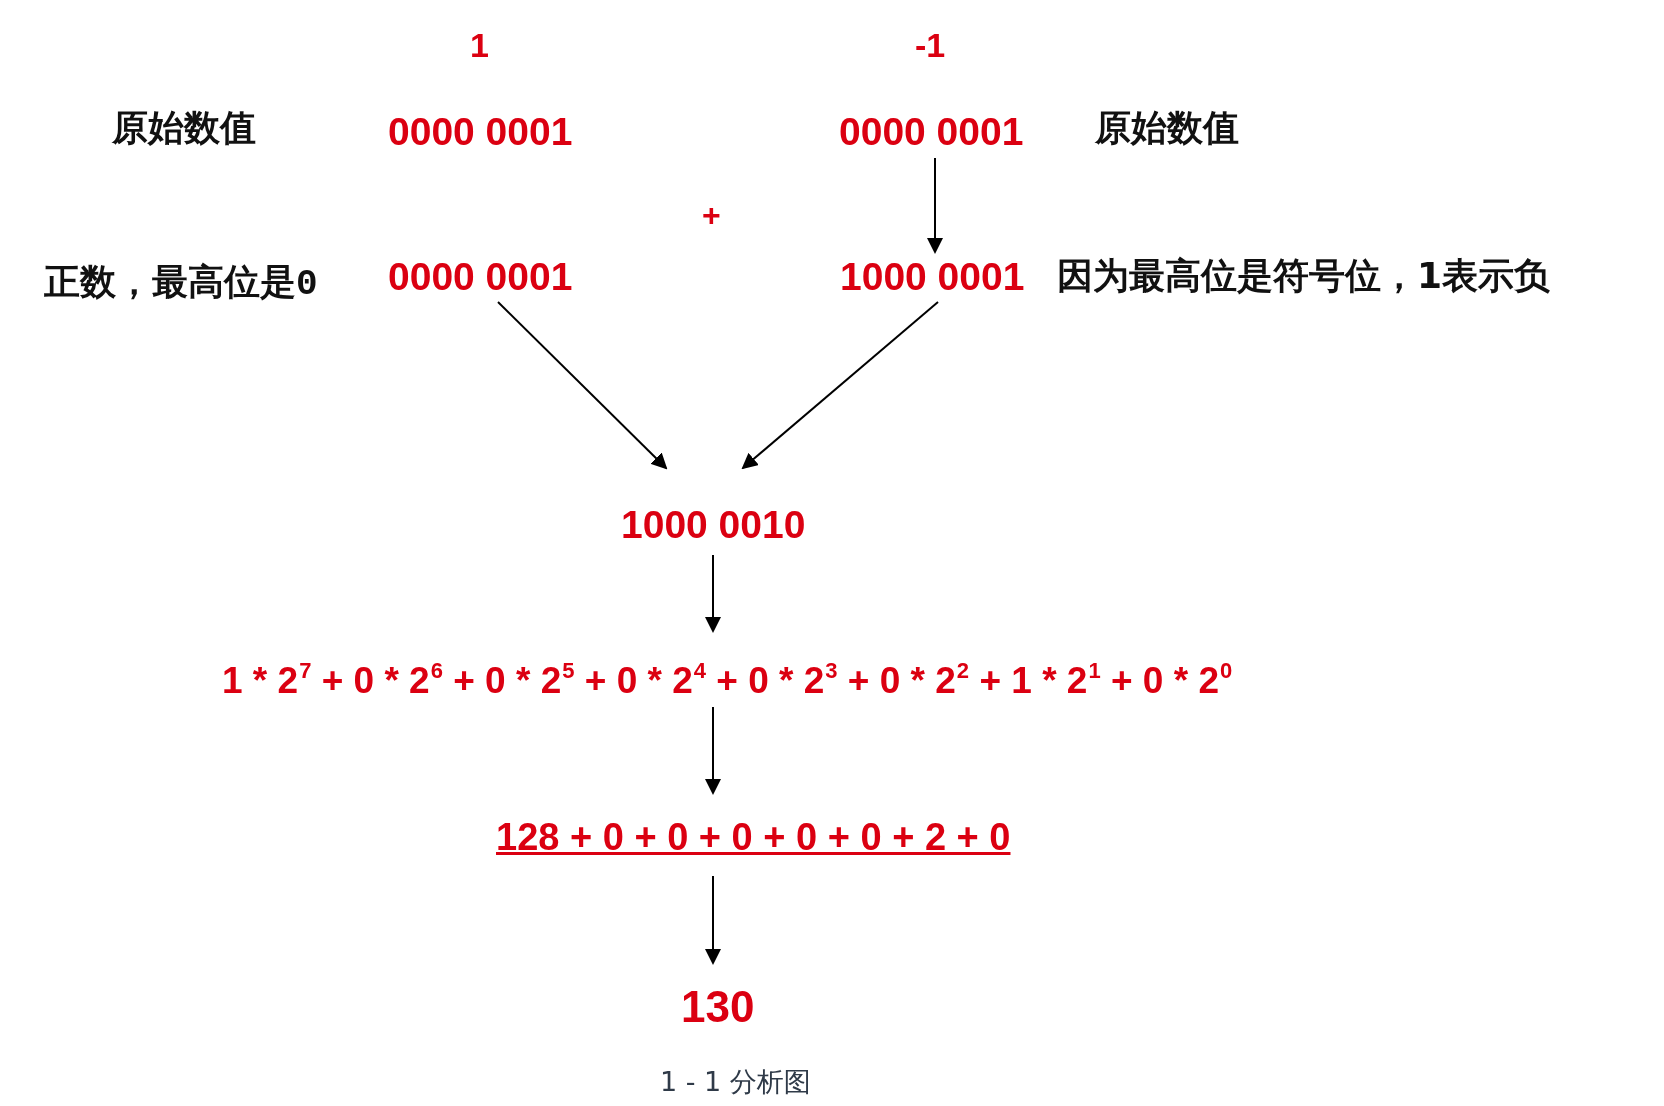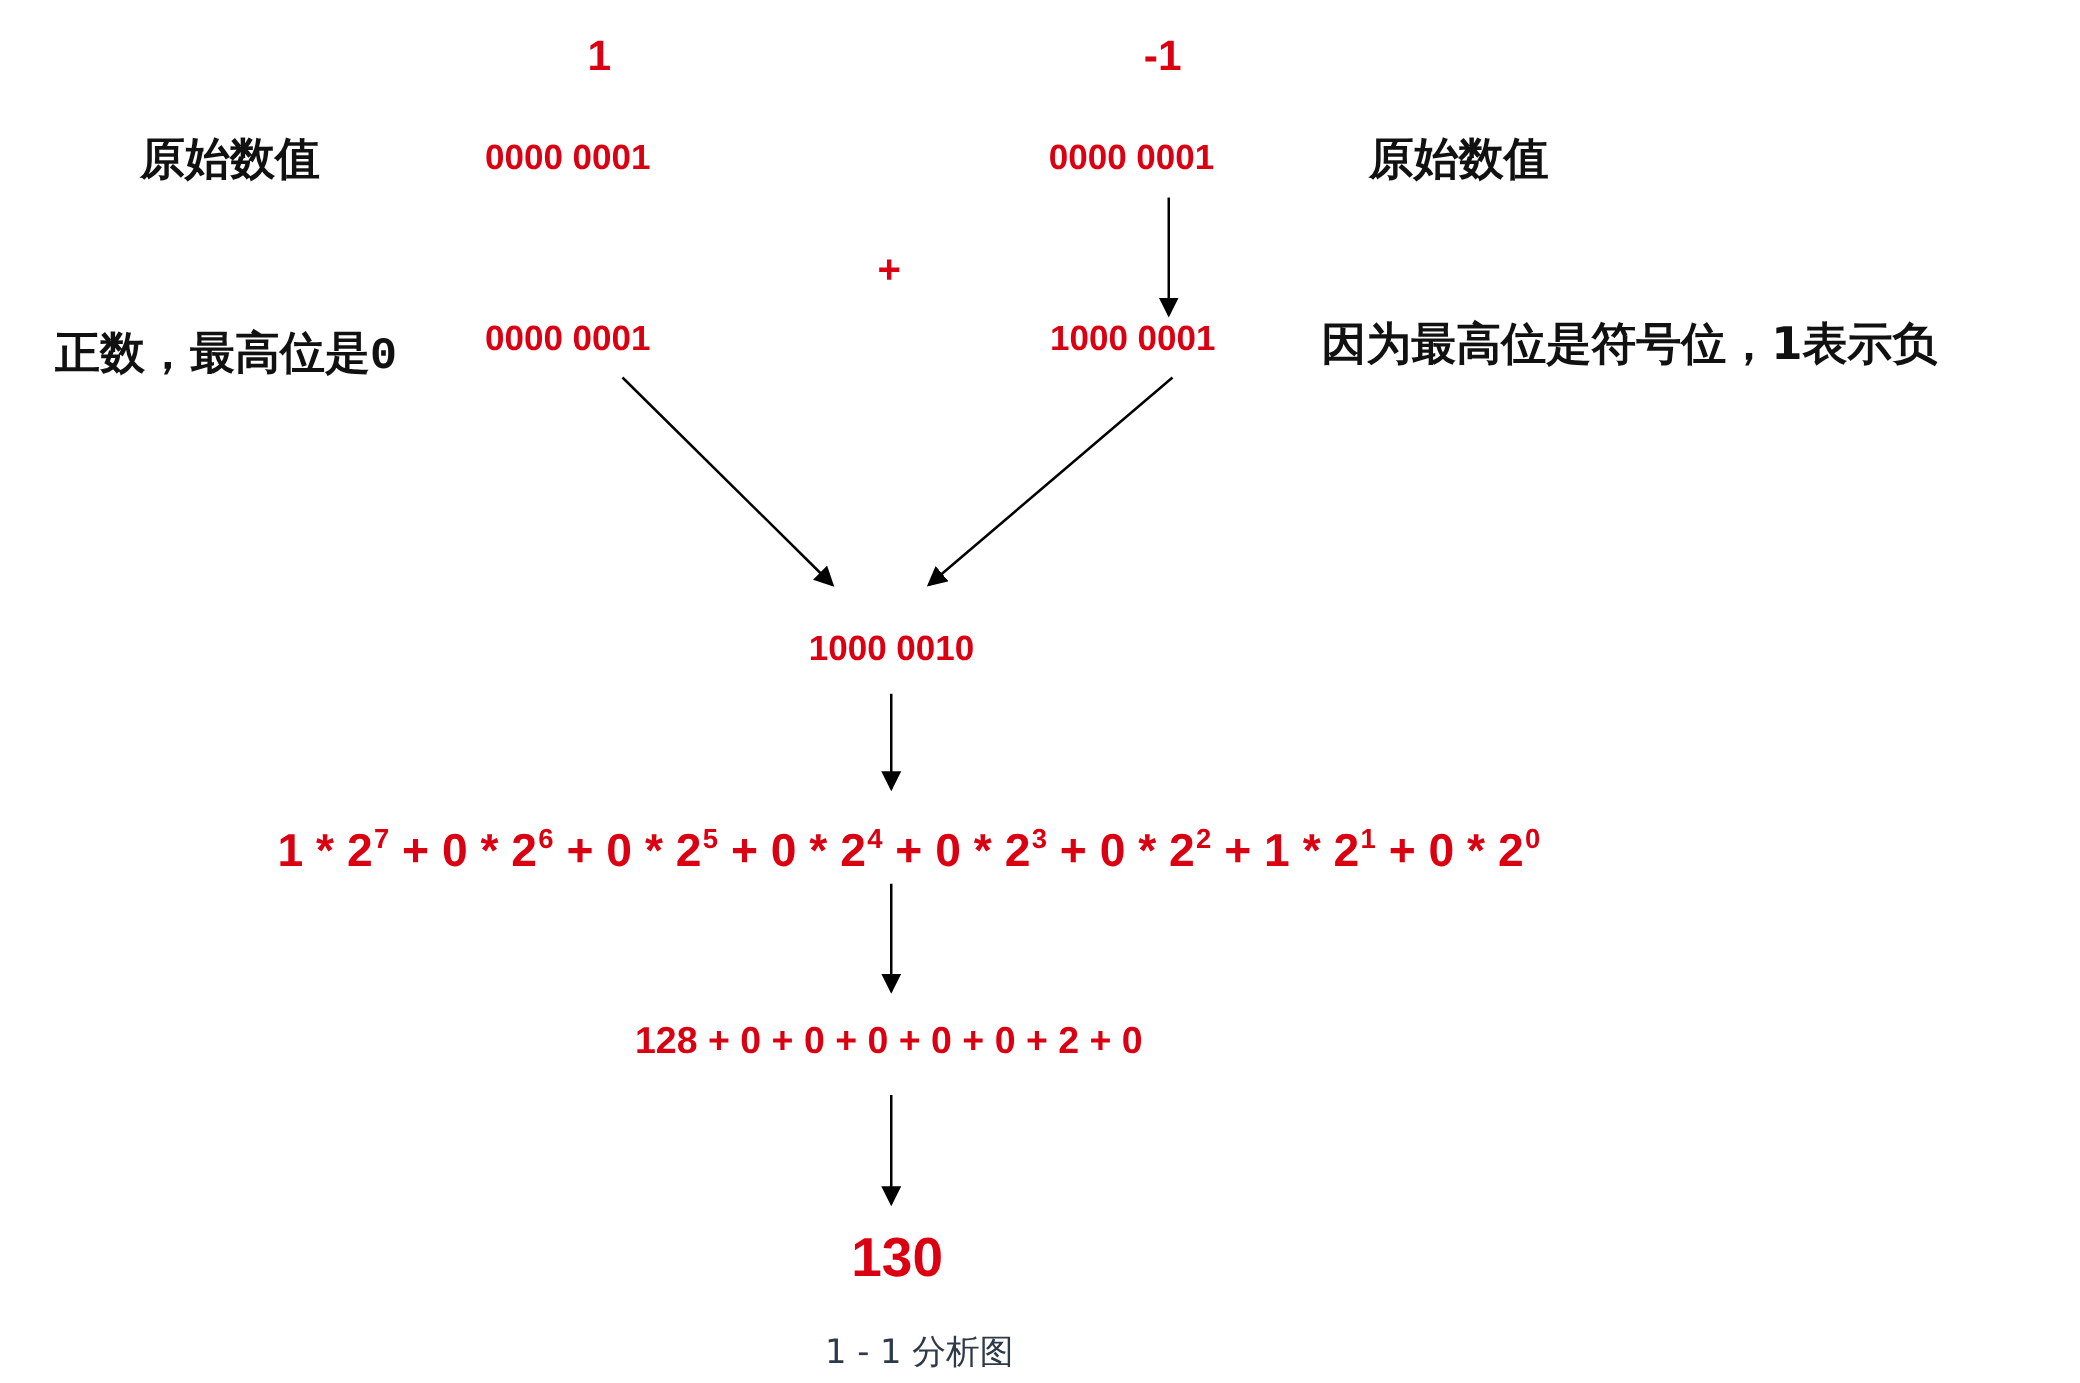--- a/index.html
+++ b/index.html
@@ -1,21 +1,21 @@
 <!DOCTYPE html>
 <html><head>
   <meta charset="utf-8">
   <style>
     html, body { margin: 0; padding: 0; background: #ffffff; }
     body { width: 1664px; height: 1106px; position: relative; overflow: hidden;
            font-family: "Liberation Sans", "DejaVu Sans", sans-serif; }
     .abs { position: absolute; white-space: nowrap; line-height: 1; }
     .red { color: #DB0011; font-weight: bold; }
     .black { color: #111111; font-weight: bold; }
-    .bin { font-size: 28px; }
+    .bin { font-size: 39px; }
     .title-num { font-size: 34px; }
     .cjk { font-size: 36px; font-family: "DejaVu Sans", sans-serif; }
     .eq { font-size: 37px; display: flex; align-items: flex-start; }
     .eq .term { display: inline-flex; align-items: flex-start; }
     .eq sup { font-size: 22px; line-height: 1; position: relative; top: -2px; margin-left: 1px; }
     .caption { font-size: 27px; color: #2f3a48; font-weight: normal; font-family: "DejaVu Sans", sans-serif; text-align: right; }
     svg.arrows { position: absolute; left: 0; top: 0; }
   </style>
 </head>
 <body>
@@ -42,30 +42,30 @@
 <div class="abs red bin" style="left:839px; top:112px;">0000 0001</div>
 <div class="abs black cjk" style="left:1095px; top:110px;">原始数值</div>
 
 <div class="abs red" style="left:702px; top:199px; font-size:32px;">+</div>
 
 <div class="abs black cjk" style="left:44px; top:267px;font-family:Liberation Mono, monospace;">正数，最高位是0</div>
 <div class="abs red bin" style="left:388px; top:257px;">0000 0001</div>
 <div class="abs red bin" style="left:840px; top:257px;text-align:right;">1000 0001</div>
 <div class="abs black cjk" style="left:1057px; top:258px;">因为最高位是符号位，1表示负</div>
 
-<div class="abs red bin" style="left:621px; top:505px;margin-left:26px;">1000 0010</div>
+<div class="abs red bin" style="left:621px; top:505px;">1000 0010</div>
 
 <div class="abs red eq" style="left:222px; top:662px;">
   <span class="term"><span>1</span>&nbsp;*&nbsp;<span>2</span><sup>7</sup></span>&nbsp;+&nbsp;
   <span class="term"><span>0</span>&nbsp;*&nbsp;<span>2</span><sup>6</sup></span>&nbsp;+&nbsp;
   <span class="term"><span>0</span>&nbsp;*&nbsp;<span>2</span><sup>5</sup></span>&nbsp;+&nbsp;
   <span class="term"><span>0</span>&nbsp;*&nbsp;<span>2</span><sup>4</sup></span>&nbsp;+&nbsp;
   <span class="term"><span>0</span>&nbsp;*&nbsp;<span>2</span><sup>3</sup></span>&nbsp;+&nbsp;
   <span class="term"><span>0</span>&nbsp;*&nbsp;<span>2</span><sup>2</sup></span>&nbsp;+&nbsp;
   <span class="term"><span>1</span>&nbsp;*&nbsp;<span>2</span><sup>1</sup></span>&nbsp;+&nbsp;
   <span class="term"><span>0</span>&nbsp;*&nbsp;<span>2</span><sup>0</sup></span>
 </div>
 
-<div class="abs red bin" style="left:508px; top:818px; font-size:30px;">128 + 0 + 0 + 0 + 0 + 0 + 2 + 0</div>
+<div class="abs red bin" style="left:496px; top:818px; font-size:38px;text-decoration:underline;">128 + 0 + 0 + 0 + 0 + 0 + 2 + 0</div>
 
 <div class="abs red bin" style="left:681px; top:985px; font-size:44px;">130</div>
 
 <div class="abs caption" style="left:660px; top:1068px;">1 - 1 分析图</div>
 
 </body></html>

